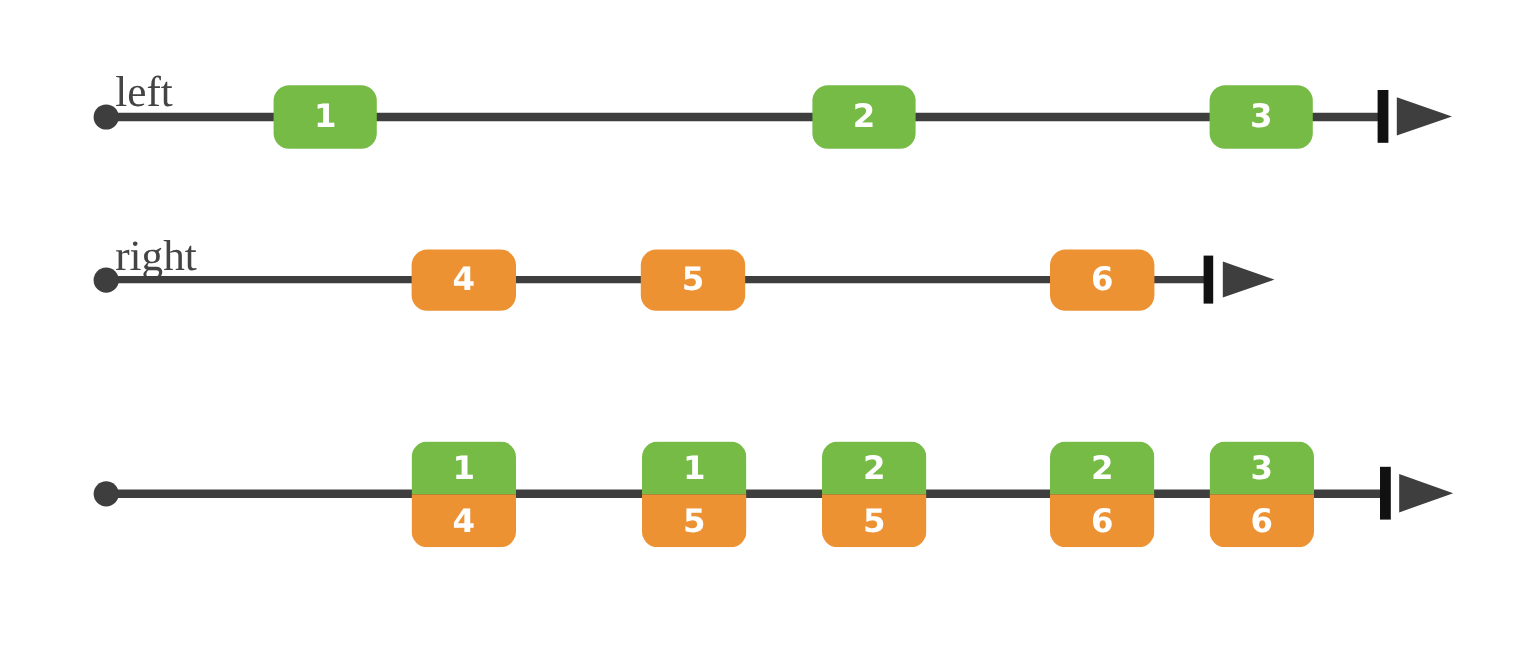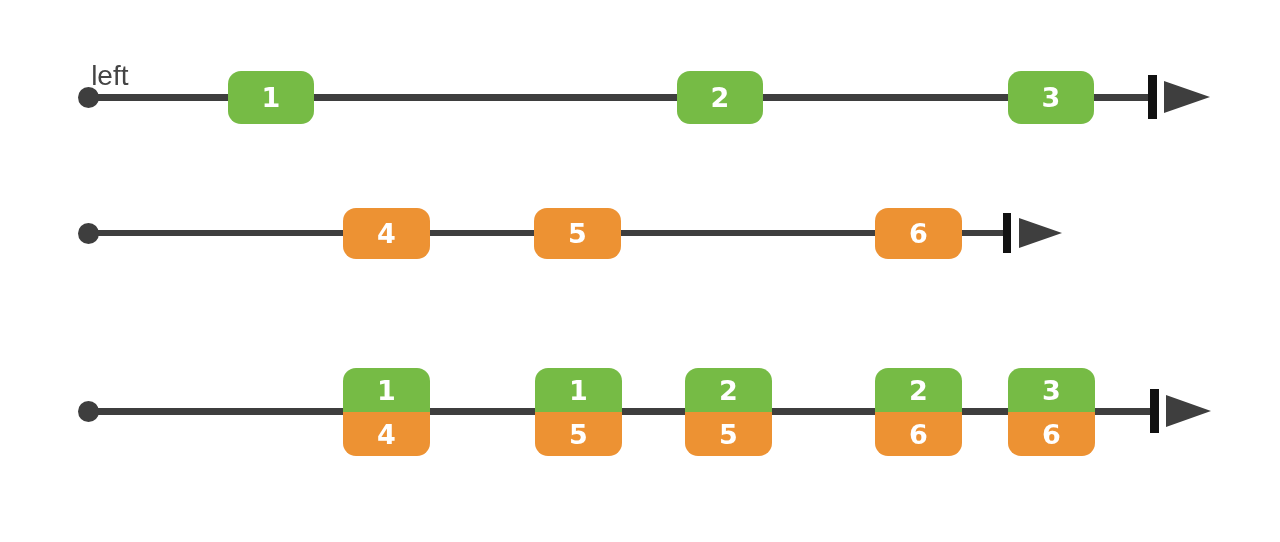--- a/index.html
+++ b/index.html
@@ -18,22 +18,22 @@
   .stage {
     position: absolute;
     left: 0; top: 0;
     width: 1280px;
     height: 542px;
   }
 
   
   .row-label {
     position: absolute;
-    font-family: Liberation Sans, sans-serif;
-    font-size: 28px;
+    font-family: Liberation Serif, serif;
+    font-size: 36px;
     line-height: 30px;
     color: #444444;
     white-space: pre;
     letter-spacing: 0px;
   }
   .row-label .op {
     font-weight: bold;
     color: #3a3a3a;
   }
 
@@ -128,20 +128,23 @@
       <span>1</span>
     </div>
     <div class="pill pill-single pill-green" style="left:677px; top:3px; width:86px; height:53px;">
       <span>2</span>
     </div>
     <div class="pill pill-single pill-green" style="left:1008px; top:3px; width:86px; height:53px;">
       <span>3</span>
     </div>
   </div>
 
+  <div class="row-label" style="left:60px; top:168px;">
+    <span>right</span>
+  </div>
 
   <div class="timeline" style="top:205px; height:58px;">
     <div class="tl-line" style="left:88px; top:25px; width:922px; height:6px;"></div>
     <div class="tl-dot" style="left:78px; top:18px; width:21px; height:21px;"></div>
     <div class="tl-complete" style="left:1003px; top:8px; width:8px; height:40px;"></div>
     <div class="tl-arrow" style="left:1019px; top:13px; border-width:15px 0 15px 43px;"></div>
 
     <div class="pill pill-single pill-orange" style="left:343px; top:3px; width:87px; height:51px;">
       <span>4</span>
     </div>

